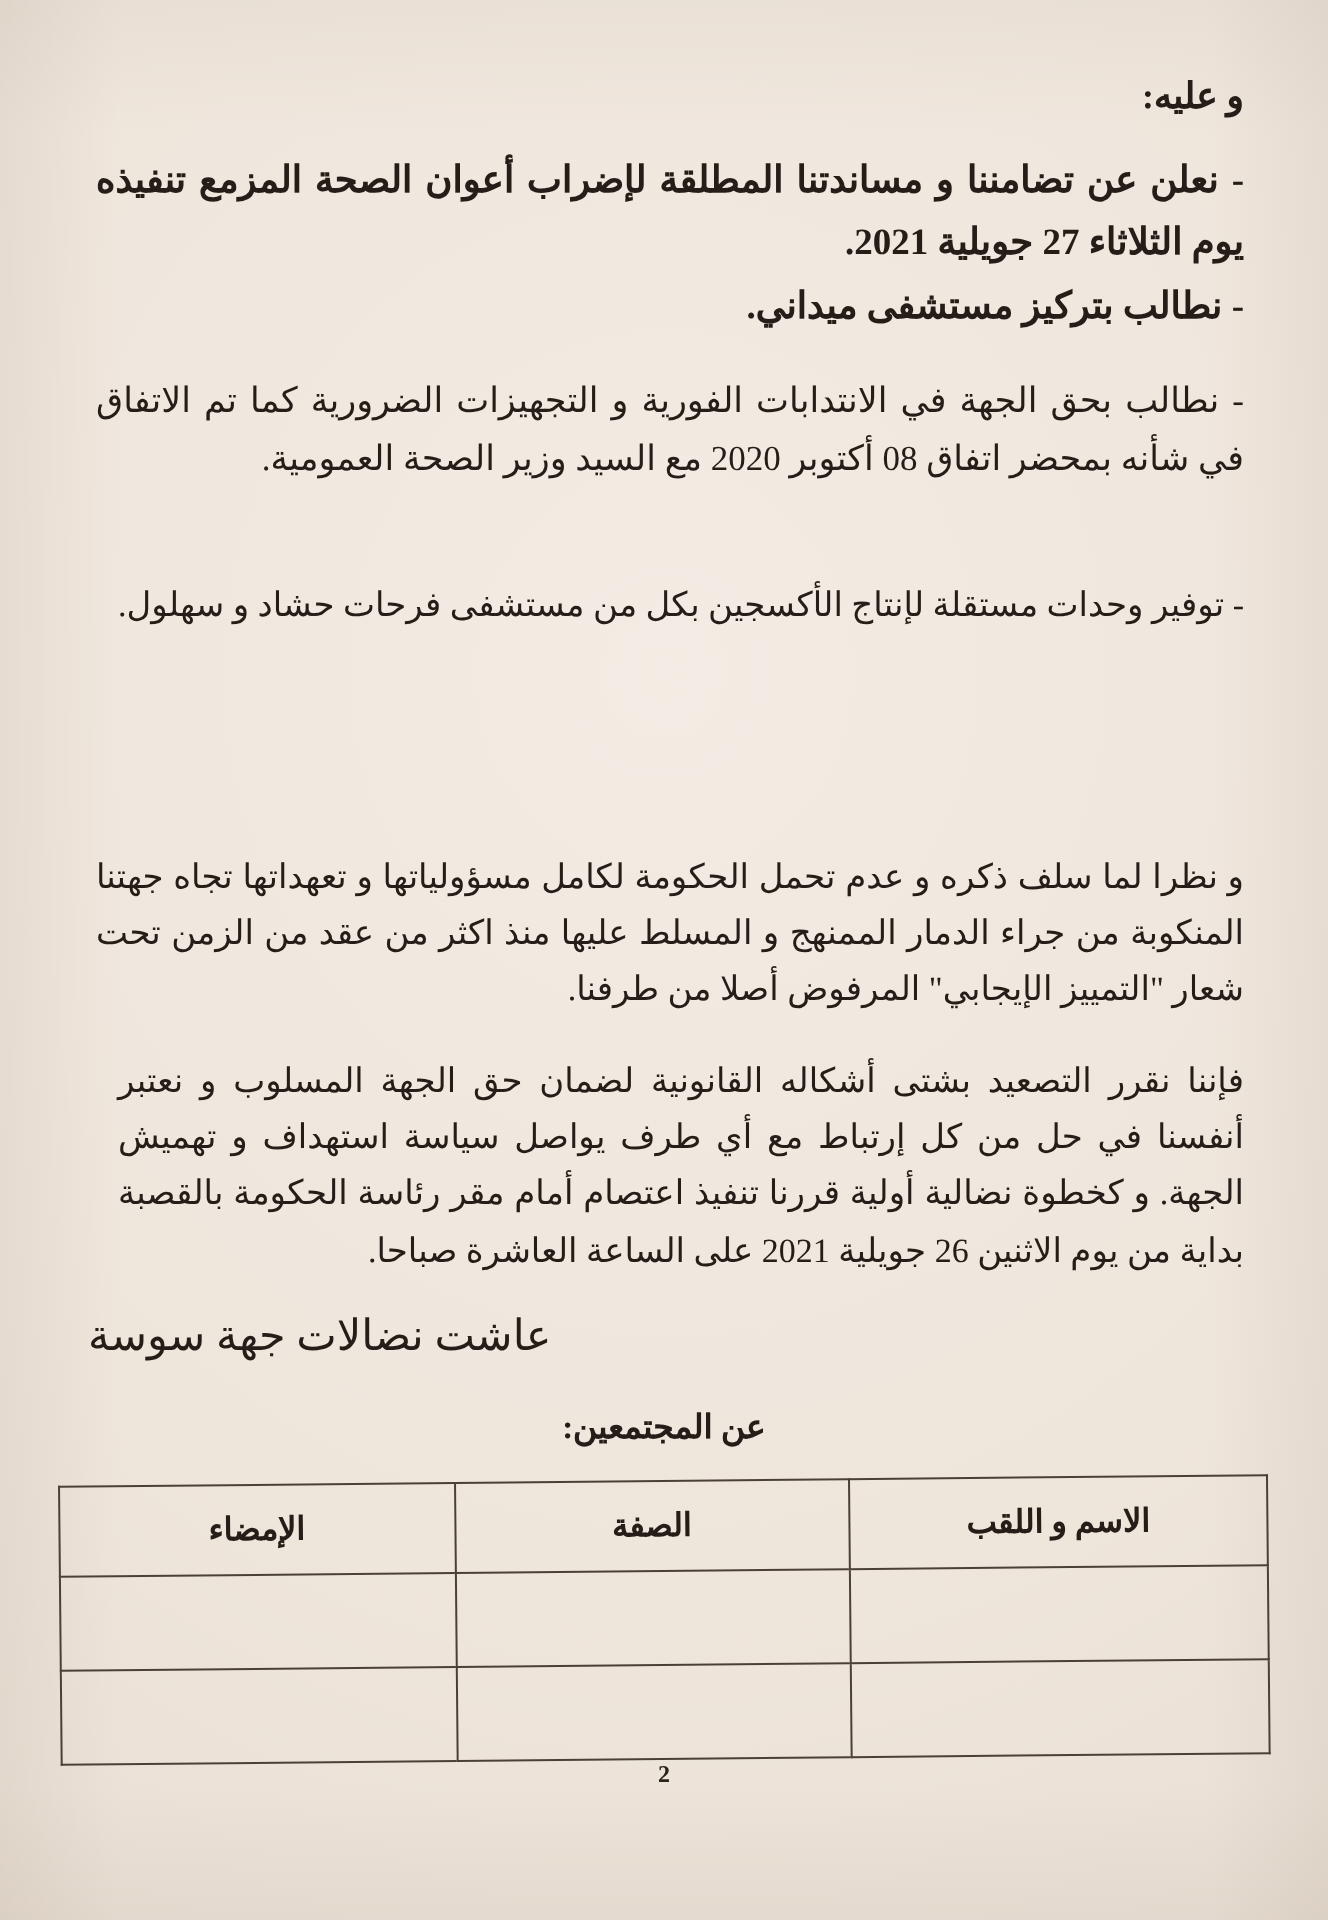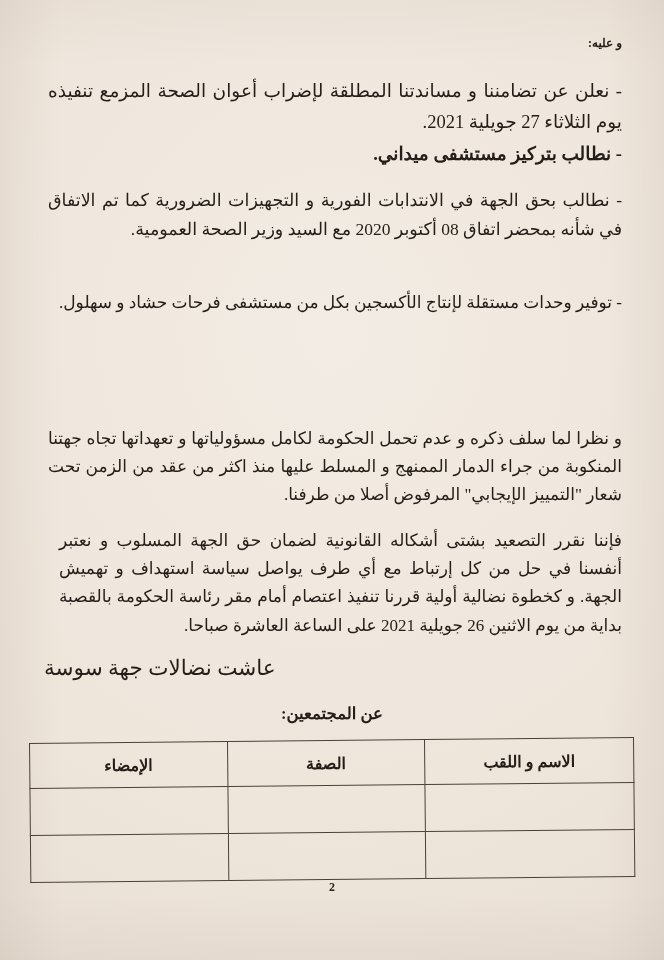--- a/index.html
+++ b/index.html
@@ -56,28 +56,28 @@
     letter-spacing: 0.1px;
   }
 
   .b-intro {
     top: 34px;
     right: 42px;
     left: 42px;
     text-align: left;
     text-align-last: right;
     font-weight: 700;
-    font-size: 12px;
+    font-size: 18px;
   }
 
   .b-demand1 {
     top: 76px;
     right: 42px;
     left: 48px;
-    font-weight: 400;
+    font-weight: 700;
     font-size: 18.5px;
     line-height: 1.68;
   }
 
   .b-demand2 {
     top: 140px;
     right: 42px;
     left: 48px;
     font-weight: 700;
     font-size: 18.5px;

